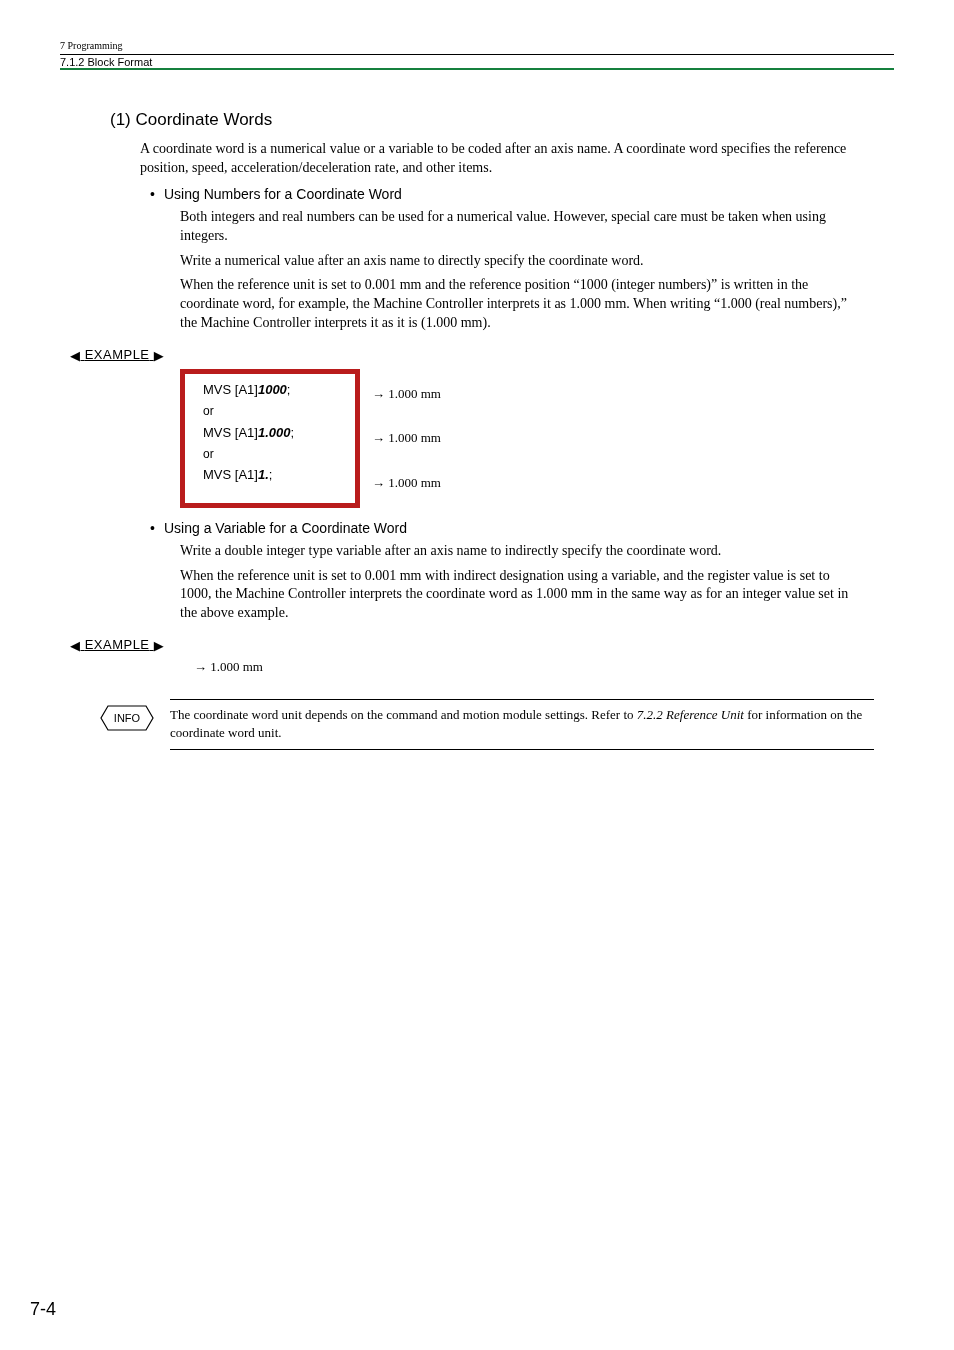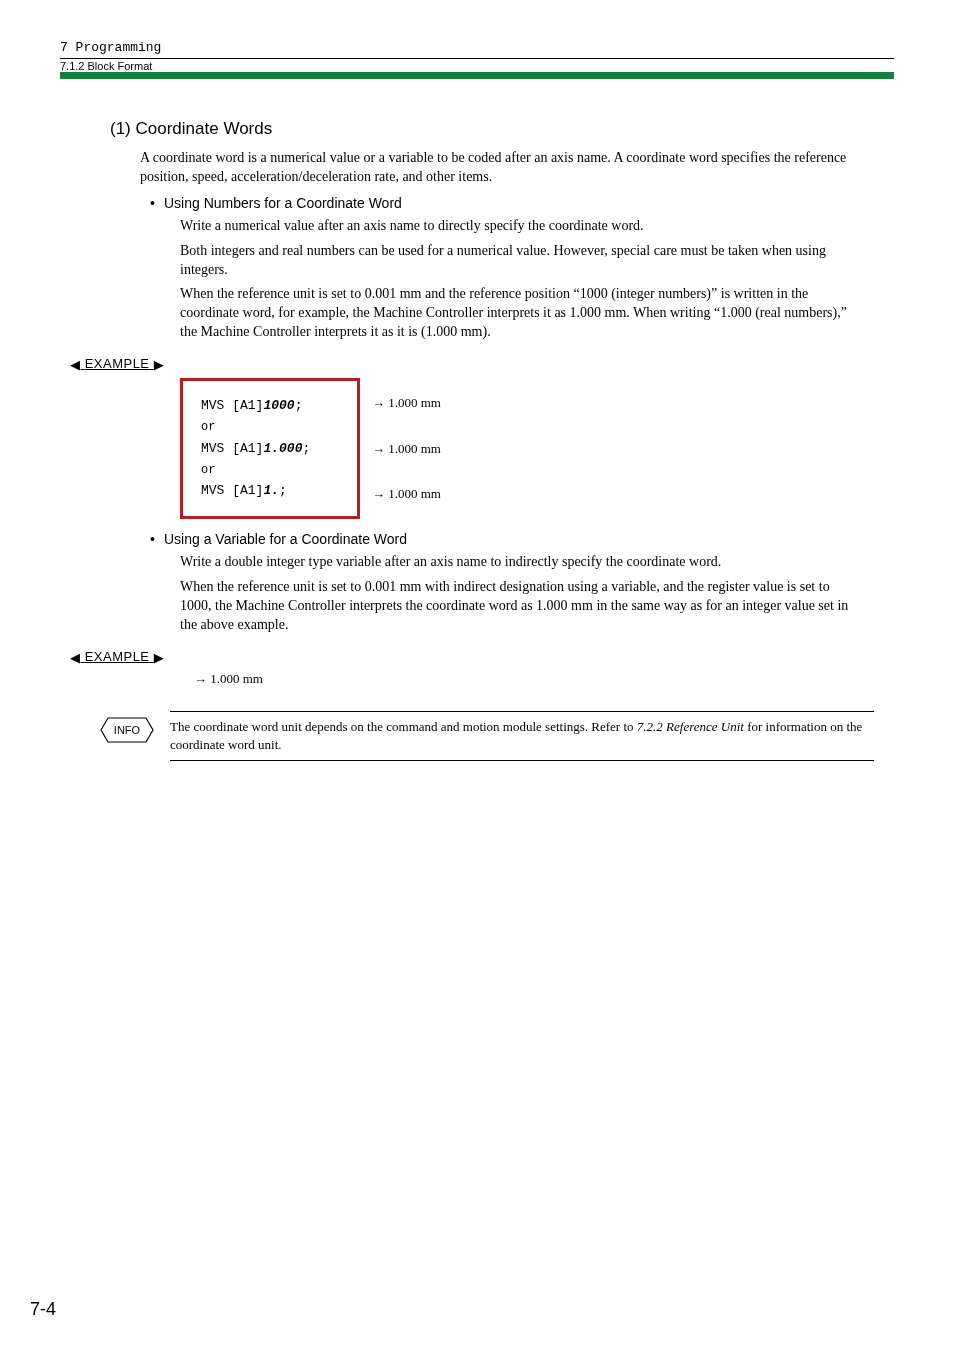--- a/index.html
+++ b/index.html
@@ -11,29 +11,29 @@
     color: #000;
     width: 954px;
   }
   .page {
     padding: 40px 60px 40px 60px;
     box-sizing: border-box;
     min-height: 1350px;
     position: relative;
   }
   .header-chapter {
-    font-family: Liberation Mono, monospace;
-    font-size: 13px;
+    font-family: Liberation Serif, serif;
+    font-size: 10px;
     margin-bottom: 3px;
   }
   .header-section {
     font-family: Arial, Helvetica, sans-serif;
     font-size: 11px;
     border-top: 1px solid #000;
-    border-bottom: 7px solid #15803d;
+    border-bottom: 2px solid #15803d;
     padding: 1px 0 0 0;
     margin-bottom: 40px;
   }
   .h-section {
     font-family: Arial, Helvetica, sans-serif;
     font-size: 17px;
     margin-left: 50px;
     margin-bottom: 10px;
   }
   .para {
@@ -76,23 +76,23 @@
     vertical-align: middle;
     text-decoration: none;
   }
   .example-row {
     display: flex;
     align-items: stretch;
     margin-left: 120px;
     margin-bottom: 12px;
   }
   .code-box {
-    border: 3px solid #b91c1c;
-    padding: 14px 18px;
-    font-family: Liberation Mono, monospace;
+    border: 5px solid #b91c1c;
+    padding: 5px 18px;
+    font-family: Liberation Sans, sans-serif;
     font-size: 13px;
     line-height: 1.7;
     min-width: 180px;
     box-sizing: border-box;
   }
   .code-box .line { white-space: nowrap; }
   .code-box .or { font-size: 12px; }
   .results {
     padding: 14px 12px;
     font-size: 13px;
@@ -146,22 +146,22 @@
   <div class="header-chapter">7  Programming</div>
   <div class="header-section">7.1.2  Block Format</div>
 
   <div class="h-section">(1) Coordinate Words</div>
 
   <div class="para">A coordinate word is a numerical value or a variable to be coded after an axis name. A coordinate word specifies the reference position, speed, acceleration/deceleration rate, and other items.</div>
 
   <div class="bullet-heading">
     <span class="dot">•</span><span>Using Numbers for a Coordinate Word</span>
   </div>
+  <div class="subpara">Both integers and real numbers can be used for a numerical value. However, special care must be taken when using integers.</div>
   <div class="subpara">Write a numerical value after an axis name to directly specify the coordinate word.</div>
-  <div class="subpara">Both integers and real numbers can be used for a numerical value. However, special care must be taken when using integers.</div>
   <div class="subpara">When the reference unit is set to 0.001 mm and the reference position “1000 (integer numbers)” is written in the coordinate word, for example, the Machine Controller interprets it as 1.000 mm. When writing “1.000 (real numbers),” the Machine Controller interprets it as it is (1.000 mm).</div>
 
   <div class="example-label">
     <span class="tri">◀</span>
     <span>EXAMPLE</span>
     <span class="tri">▶</span>
   </div>
 
   <div class="example-row">
     <div class="code-box">

